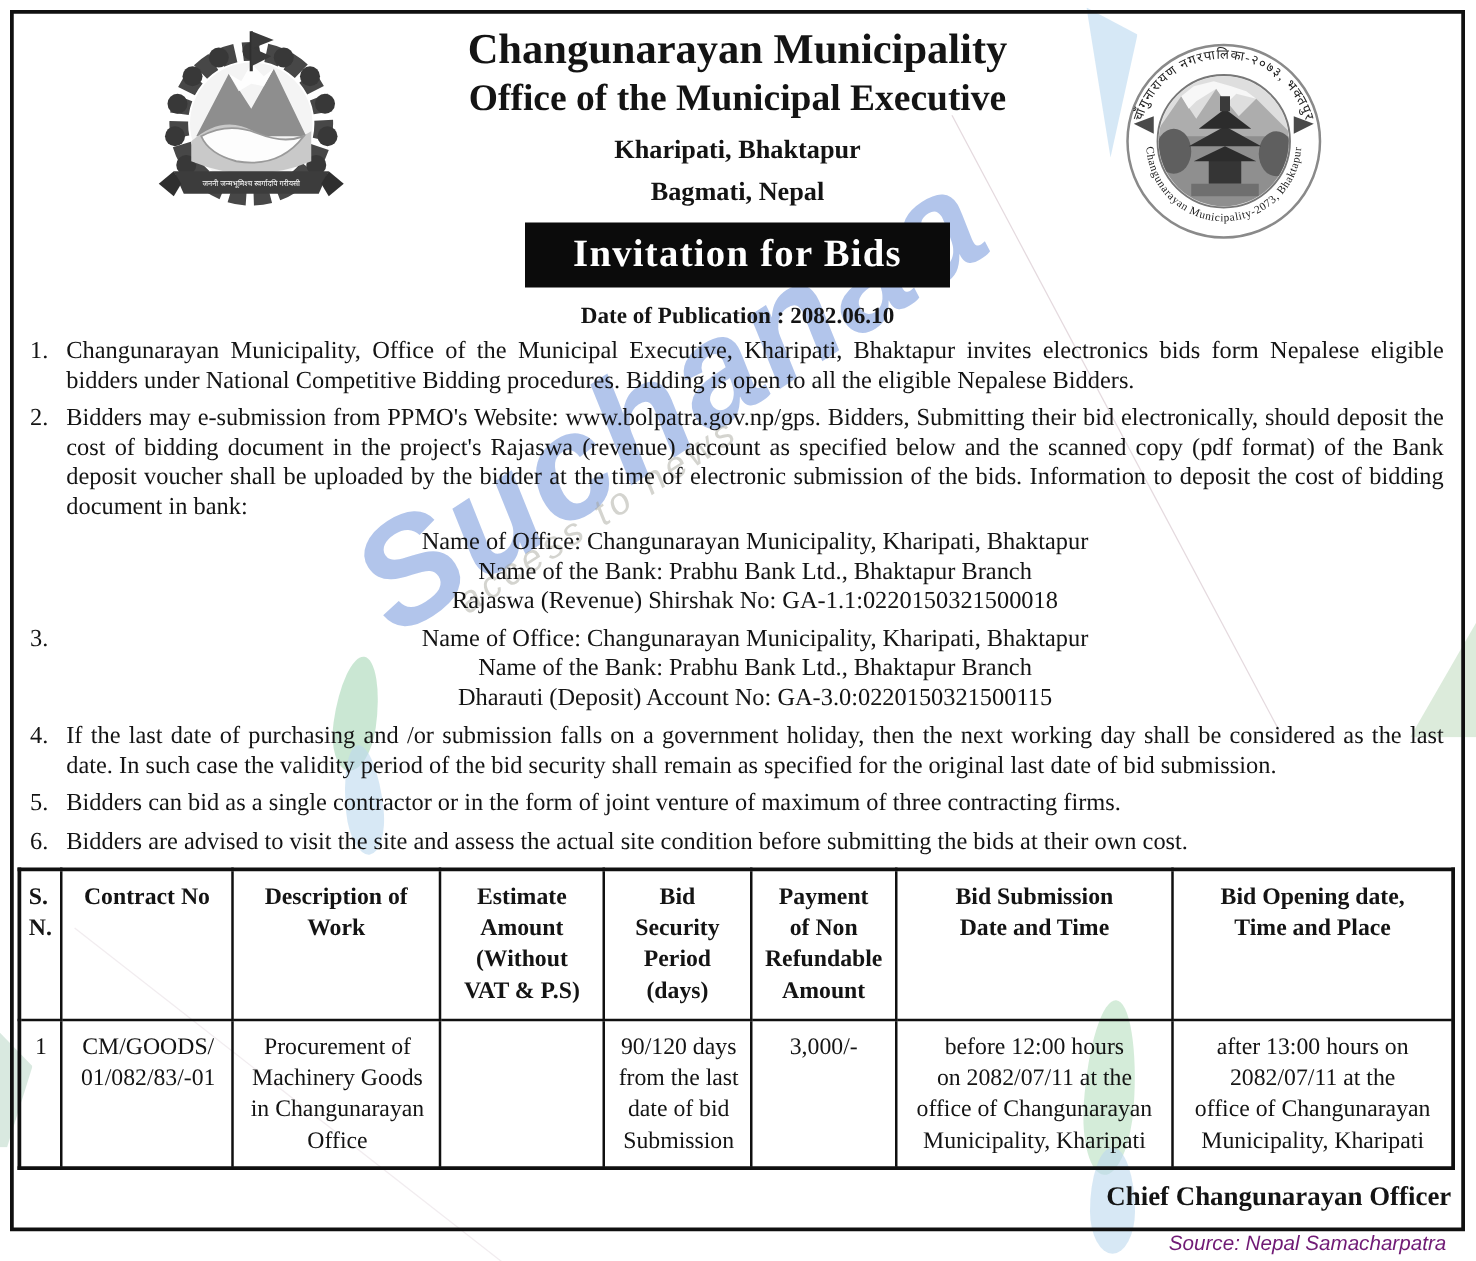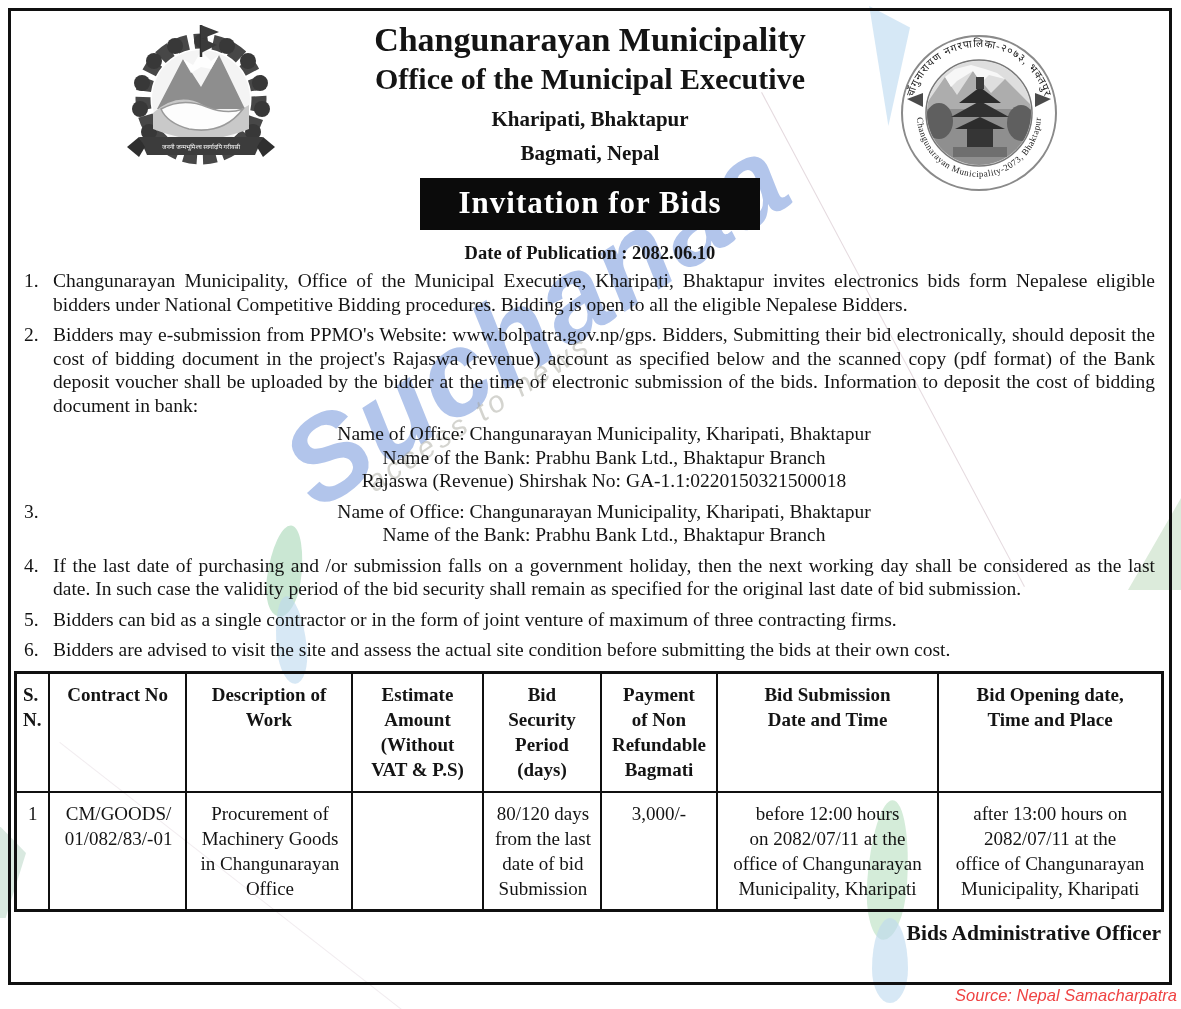--- a/index.html
+++ b/index.html
@@ -79,23 +79,23 @@
     border:2px solid #101010; white-space:pre-line; vertical-align:top;
     font-size:19px; line-height:25px; padding:8px 5px;
   }
   .bid-table th { font-weight:bold; text-align:center; height:120px; }
   .bid-table td { height:108px; }
   .al-c { text-align:center; } .al-l { text-align:center; padding-left:7px !important; }
 
   .signature { text-align:right; font-size:21.5px; font-weight:bold; padding:9px 8px 0 0; }
 
   .source-line {
-    position:absolute; right:4px; top:986px; z-index:2;
+    position:absolute; right:24px; top:986px; z-index:2;
     font-family:"Liberation Sans", sans-serif; font-style:italic;
-    font-size:16.5px; color:#ef4444;
+    font-size:16.5px; color:#701a75;
   }
 </style>
 </head>
 <body>
 
 <div class="page">
 
   <div class="decor wm-text">Suchanaa</div>
   <div class="decor wm-tagline">access to news</div>
   <div class="decor tri tri-topright"></div>
@@ -203,20 +203,21 @@
           <span class="subline">Name of the Bank: Prabhu Bank Ltd., Bhaktapur Branch</span>
           <span class="subline">Rajaswa (Revenue) Shirshak No: GA-1.1:0220150321500018</span>
         </div>
       </div>
 
       <div class="notice">
         <div class="num">3.</div>
         <div class="body">
           <span class="subline">Name of Office: Changunarayan Municipality, Kharipati, Bhaktapur</span>
           <span class="subline">Name of the Bank: Prabhu Bank Ltd., Bhaktapur Branch</span>
+          <span class="subline">Dharauti (Deposit) Account No: GA-3.0:0220150321500115</span>
         </div>
       </div>
 
       <div class="notice">
         <div class="num">4.</div>
         <div class="body">If the last date of purchasing and /or submission falls on a government holiday, then the next working day shall be considered as the last date. In such case the validity period of the bid security shall remain as specified for the original last date of bid submission.</div>
       </div>
 
       <div class="notice">
         <div class="num">5.</div>
@@ -251,51 +252,51 @@
 Amount
 (Without
 VAT &amp; P.S)</th>
           <th>Bid
 Security
 Period
 (days)</th>
           <th>Payment
 of Non
 Refundable
-Bagmati</th>
+Amount</th>
           <th>Bid Submission
 Date and Time</th>
           <th>Bid Opening  date,
 Time and Place</th>
         </tr>
       </thead>
       <tbody>
         <tr>
           <td class="al-c">1</td>
           <td class="al-l">CM/GOODS/
 01/082/83/-01</td>
           <td class="al-l">Procurement of
 Machinery Goods
 in Changunarayan
 Office</td>
           <td></td>
-          <td class="al-l">80/120 days
+          <td class="al-l">90/120 days
 from the last
 date of bid
 Submission</td>
           <td class="al-c">3,000/-</td>
           <td class="al-c">before 12:00 hours
 on 2082/07/11 at the
 office of Changunarayan
 Municipality, Kharipati</td>
           <td class="al-c">after 13:00 hours on
 2082/07/11 at the
 office of Changunarayan
 Municipality, Kharipati</td>
         </tr>
       </tbody>
     </table>
 
-    <div class="signature">Bids Administrative Officer</div>
+    <div class="signature">Chief Changunarayan Officer</div>
   </div>
 
   <div class="source-line">Source: Nepal Samacharpatra</div>
 </div>
 
 </body></html>

